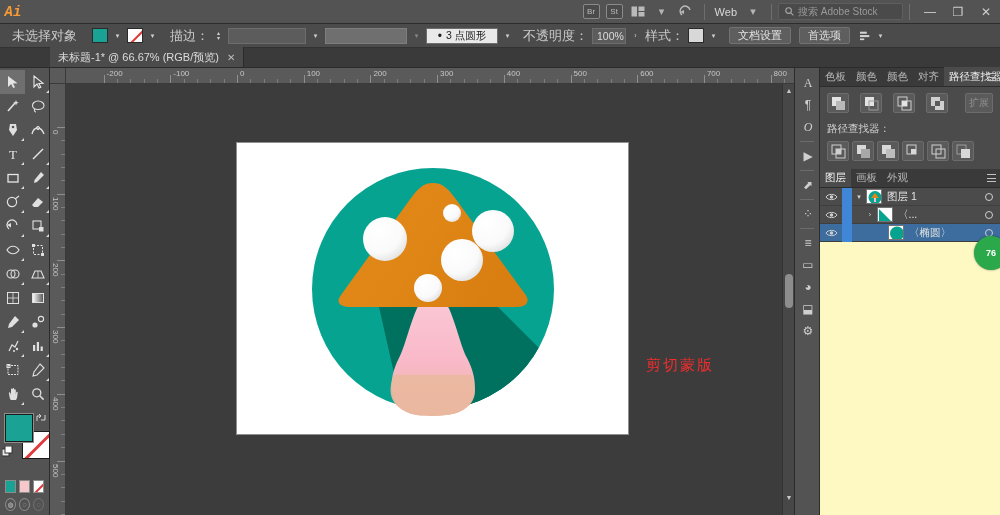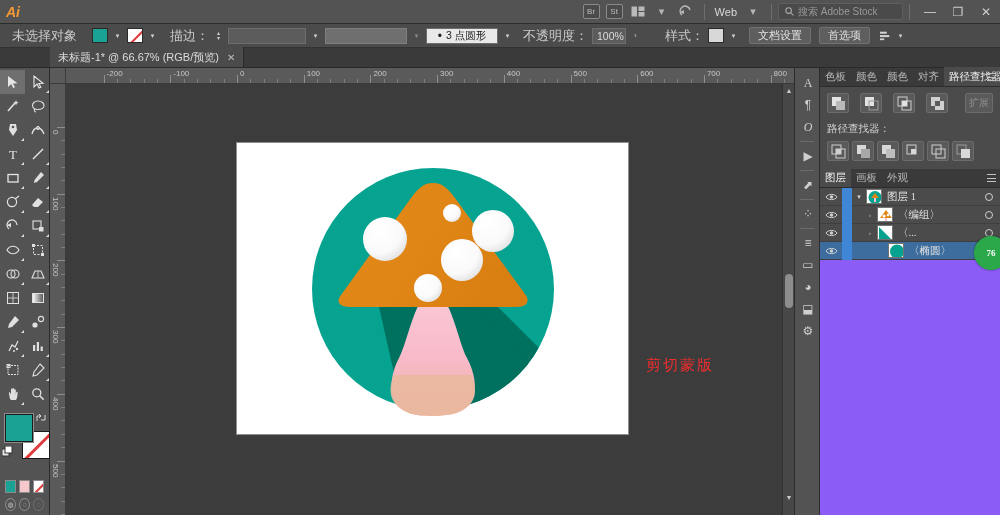--- a/index.html
+++ b/index.html
@@ -13,21 +13,21 @@
 
   
   #menubar{
     position:absolute; left:0; top:0; width:1000px; height:24px;
     background:#535353; display:flex; align-items:center;
     border-bottom:1px solid #2c2c2c;
   }
   #ailogo{
     width:26px; height:24px; display:flex; align-items:center; justify-content:center;
     color:#f59a35; font-weight:bold; font-size:14px; font-style:italic;
-    font-family:Liberation Sans, sans-serif;
+    font-family:Liberation Mono, monospace;
   }
   .menu-item{
     padding:0 7px; height:24px; line-height:24px; color:#d2d2d2; font-size:11.5px;
     white-space:nowrap; cursor:default;
   }
   #menu-right{ margin-left:auto; display:flex; align-items:center; height:24px; }
   .mb-icon{
     width:17px; height:15px; margin:0 3px; border:1px solid #8a8a8a;
     border-radius:2px; display:flex; align-items:center; justify-content:center;
     font-size:8px; color:#bdbdbd; background:#4b4b4b;
@@ -204,22 +204,21 @@
   }
   .dock-ic{
     width:26px; height:22px; display:flex; align-items:center; justify-content:center;
     color:#cfcfcf; font-size:12px;
   }
   .dock-sep{ height:1px; background:#6b6b6b; margin:3px 5px; }
 
   
   #rightpanel{
     position:absolute; left:820px; top:68px; width:180px; height:447px;
-    background:#8b5cf6;
-    font-family:Liberation Serif, serif;
+    background:#fef9c3;
   }
   .ptabs{
     display:flex; align-items:flex-end; height:19px; background:#3a3a3a;
     border-bottom:1px solid #2c2c2c; position:relative;
   }
   .ptab{
     height:19px; line-height:19px; padding:0 5px; font-size:10.5px; color:#b8b8b8;
     white-space:nowrap;
   }
   .ptab.act{ background:#4b4b4b; color:#efefef; }
@@ -334,21 +333,21 @@
   <div class="cb-field" style="width:82px;background:#6f6f6f;border-color:#7e7e7e"></div>
   <div class="caret dim">▾</div>
   <div class="cb-field" style="width:72px;background:#e9e9e9;color:#1f1f1f;justify-content:center;gap:4px">
     <span style="font-size:12px;line-height:8px">•</span>
     <span>3 点圆形</span>
   </div>
   <div class="caret">▾</div>
   <span class="cb-label" style="margin-left:6px">不透明度：</span>
   <div class="cb-field" style="width:34px">100%</div>
   <div class="caret">›</div>
-  <span class="cb-label" style="margin-left:20px">样式：</span>
+  <span class="cb-label" style="margin-left:0">样式：</span>
   <div class="sw" id="cb-style" style="background: rgb(216, 216, 216);"></div>
   <div class="caret">▾</div>
   <div class="cb-btn" style="margin-left:6px">文档设置</div>
   <div class="cb-btn" style="margin-left:4px">首选项</div>
   <div class="caret" style="margin-left:6px">
     <svg width="13" height="13" viewBox="0 0 13 13">
         <rect x="0" y="2" width="8" height="2.4" fill="#d4d4d4"></rect>
         <rect x="0" y="6" width="11" height="2.4" fill="#d4d4d4"></rect>
         <rect x="0" y="10" width="5" height="2" fill="#d4d4d4"></rect>
       </svg>
@@ -898,42 +897,20 @@
             <svg width="13" height="10" viewBox="0 0 13 10">
               <path d="M1 5 C3 1.5 10 1.5 12 5 C10 8.5 3 8.5 1 5 Z" fill="none" stroke="#cfcfcf" stroke-width="1"></path>
               <circle cx="6.5" cy="5" r="1.7" fill="#cfcfcf"></circle>
             </svg>
           </div>
           <div class="l-edit"></div>
           <div style="width: 11px;"></div>
           <div class="l-arrow">›</div>
           <div class="l-thumb"><svg width="16" height="15" viewBox="0 0 16 15">
               <rect width="16" height="15" fill="#fff"></rect>
-              <path d="M2 10 L8 2 L14 10 Z" fill="#e08616"></path>
-              <circle cx="6" cy="8" r="1.6" fill="#fff"></circle>
-              <circle cx="10" cy="7" r="1.3" fill="#fff"></circle>
-              <rect x="7" y="10" width="2" height="4" fill="#f9bfcf"></rect>
-            </svg></div>
-          <div class="l-name">〈编组〉</div>
-          <div class="l-target">
-            <div class="l-circle"></div>
-          </div>
-        </div>
-        <div class="lrow">
-          <div class="l-eye">
-            <svg width="13" height="10" viewBox="0 0 13 10">
-              <path d="M1 5 C3 1.5 10 1.5 12 5 C10 8.5 3 8.5 1 5 Z" fill="none" stroke="#cfcfcf" stroke-width="1"></path>
-              <circle cx="6.5" cy="5" r="1.7" fill="#cfcfcf"></circle>
-            </svg>
-          </div>
-          <div class="l-edit"></div>
-          <div style="width: 11px;"></div>
-          <div class="l-arrow">›</div>
-          <div class="l-thumb"><svg width="16" height="15" viewBox="0 0 16 15">
-              <rect width="16" height="15" fill="#fff"></rect>
               <path d="M1 14 L1 1 L14 14 Z" fill="#06a391"></path>
             </svg></div>
           <div class="l-name">〈...</div>
           <div class="l-target">
             <div class="l-circle"></div>
           </div>
         </div>
         <div class="lrow sel">
           <div class="l-eye">
             <svg width="13" height="10" viewBox="0 0 13 10">

